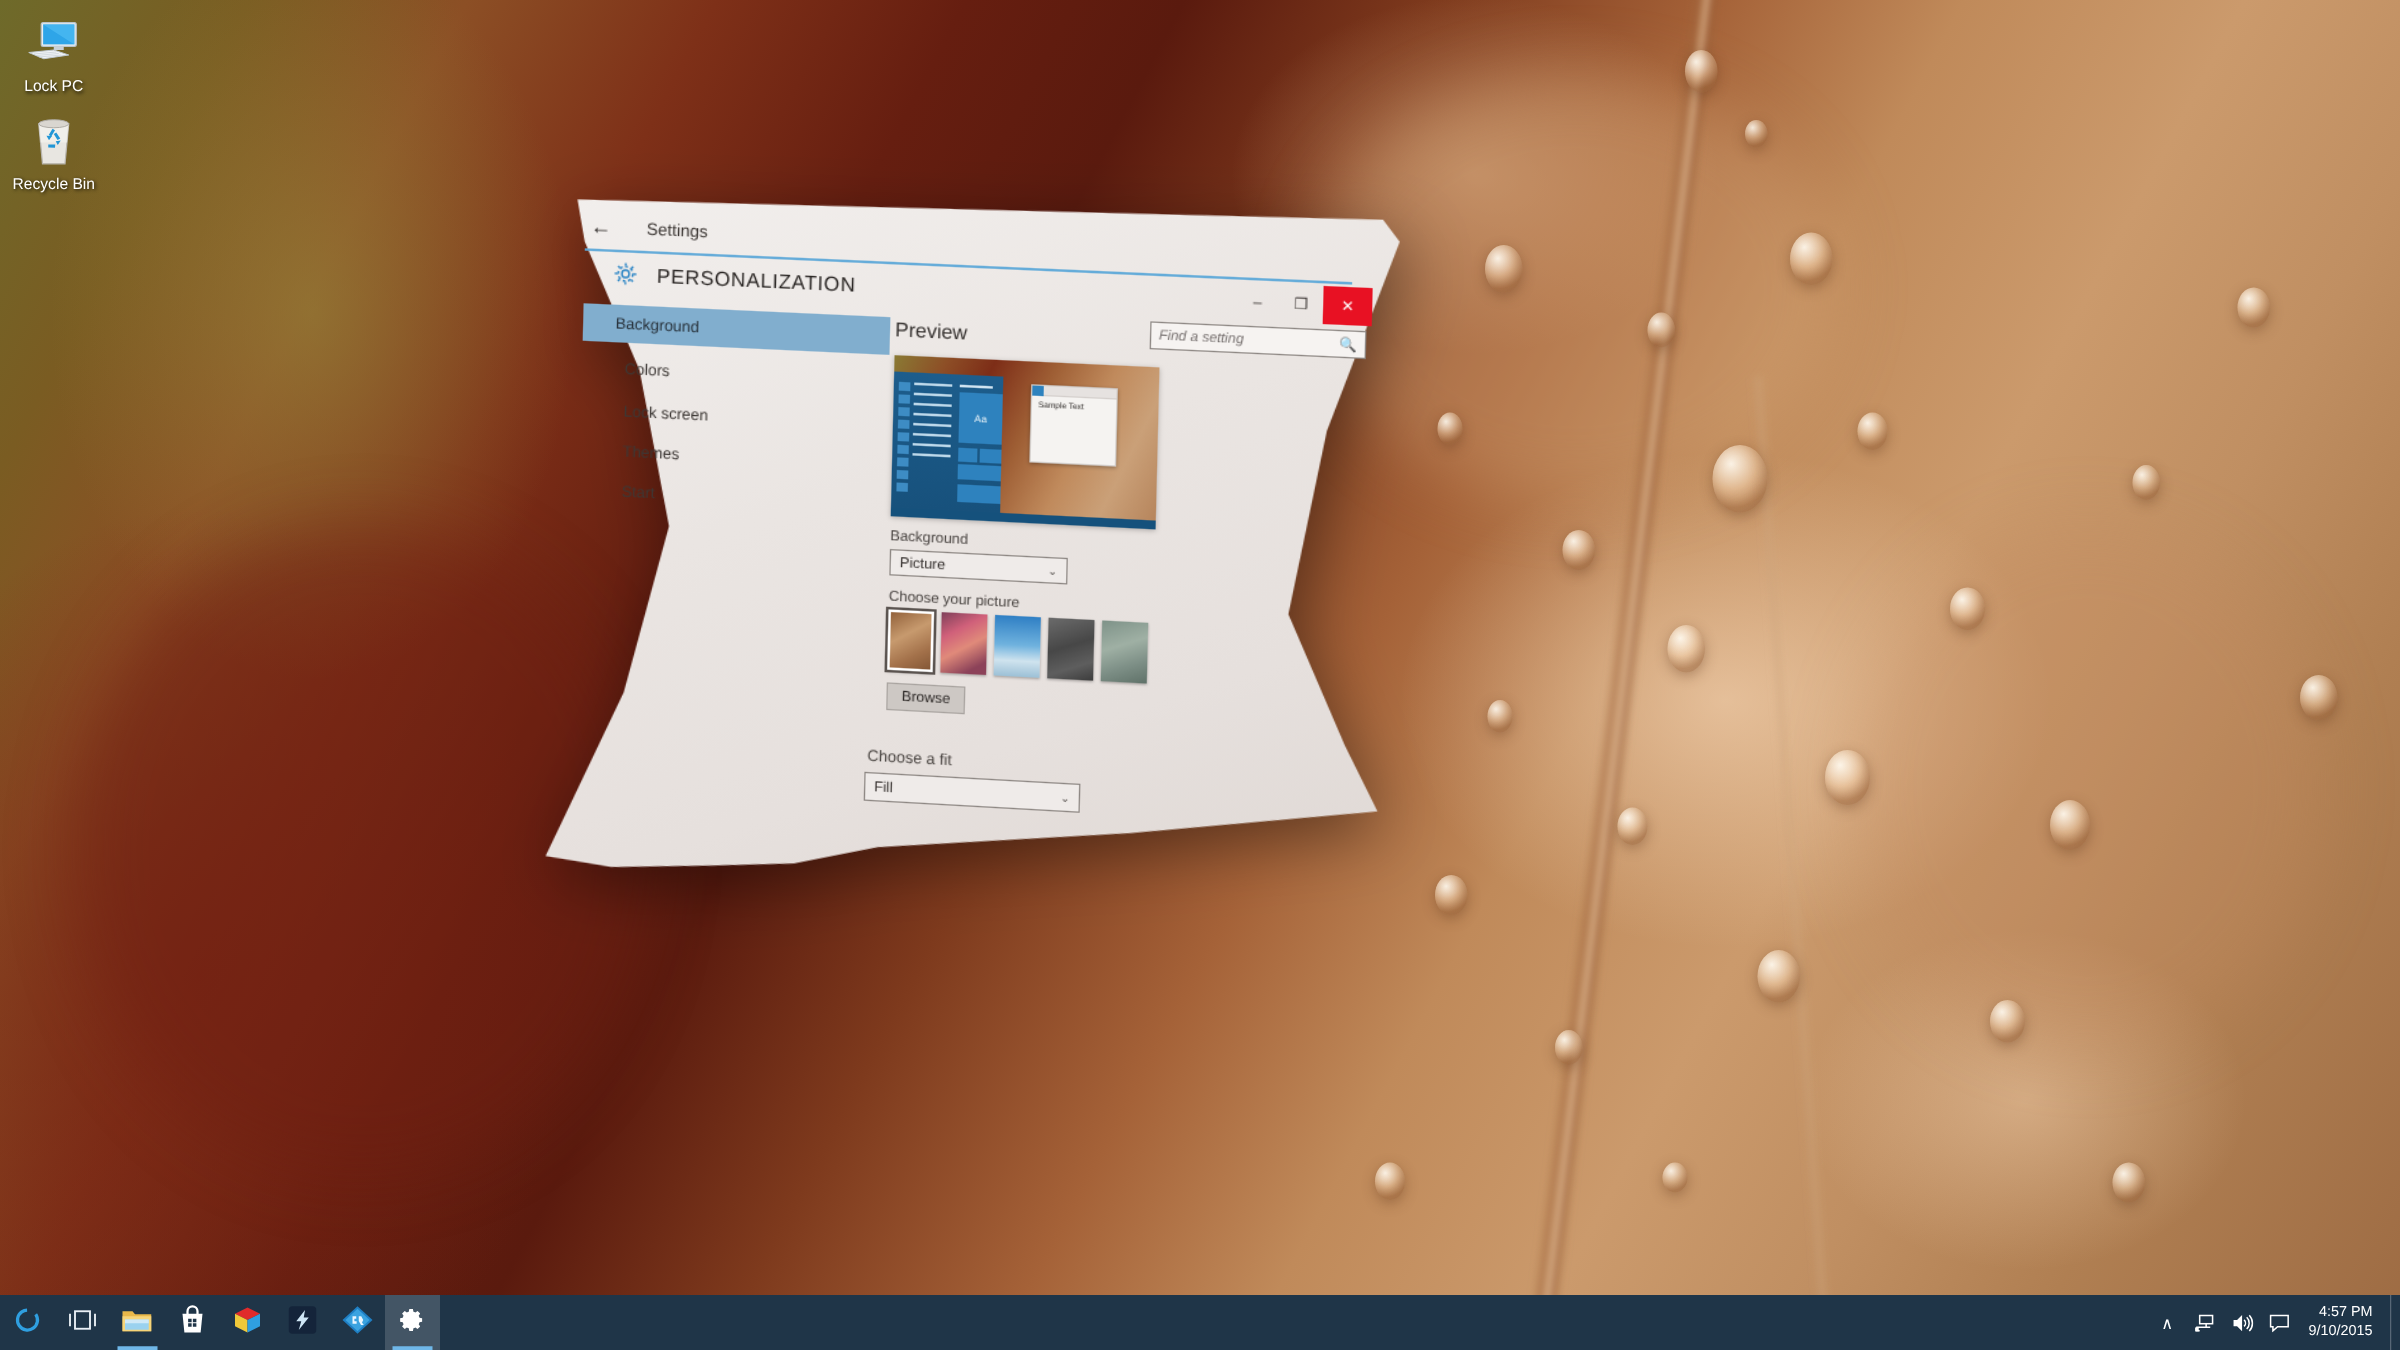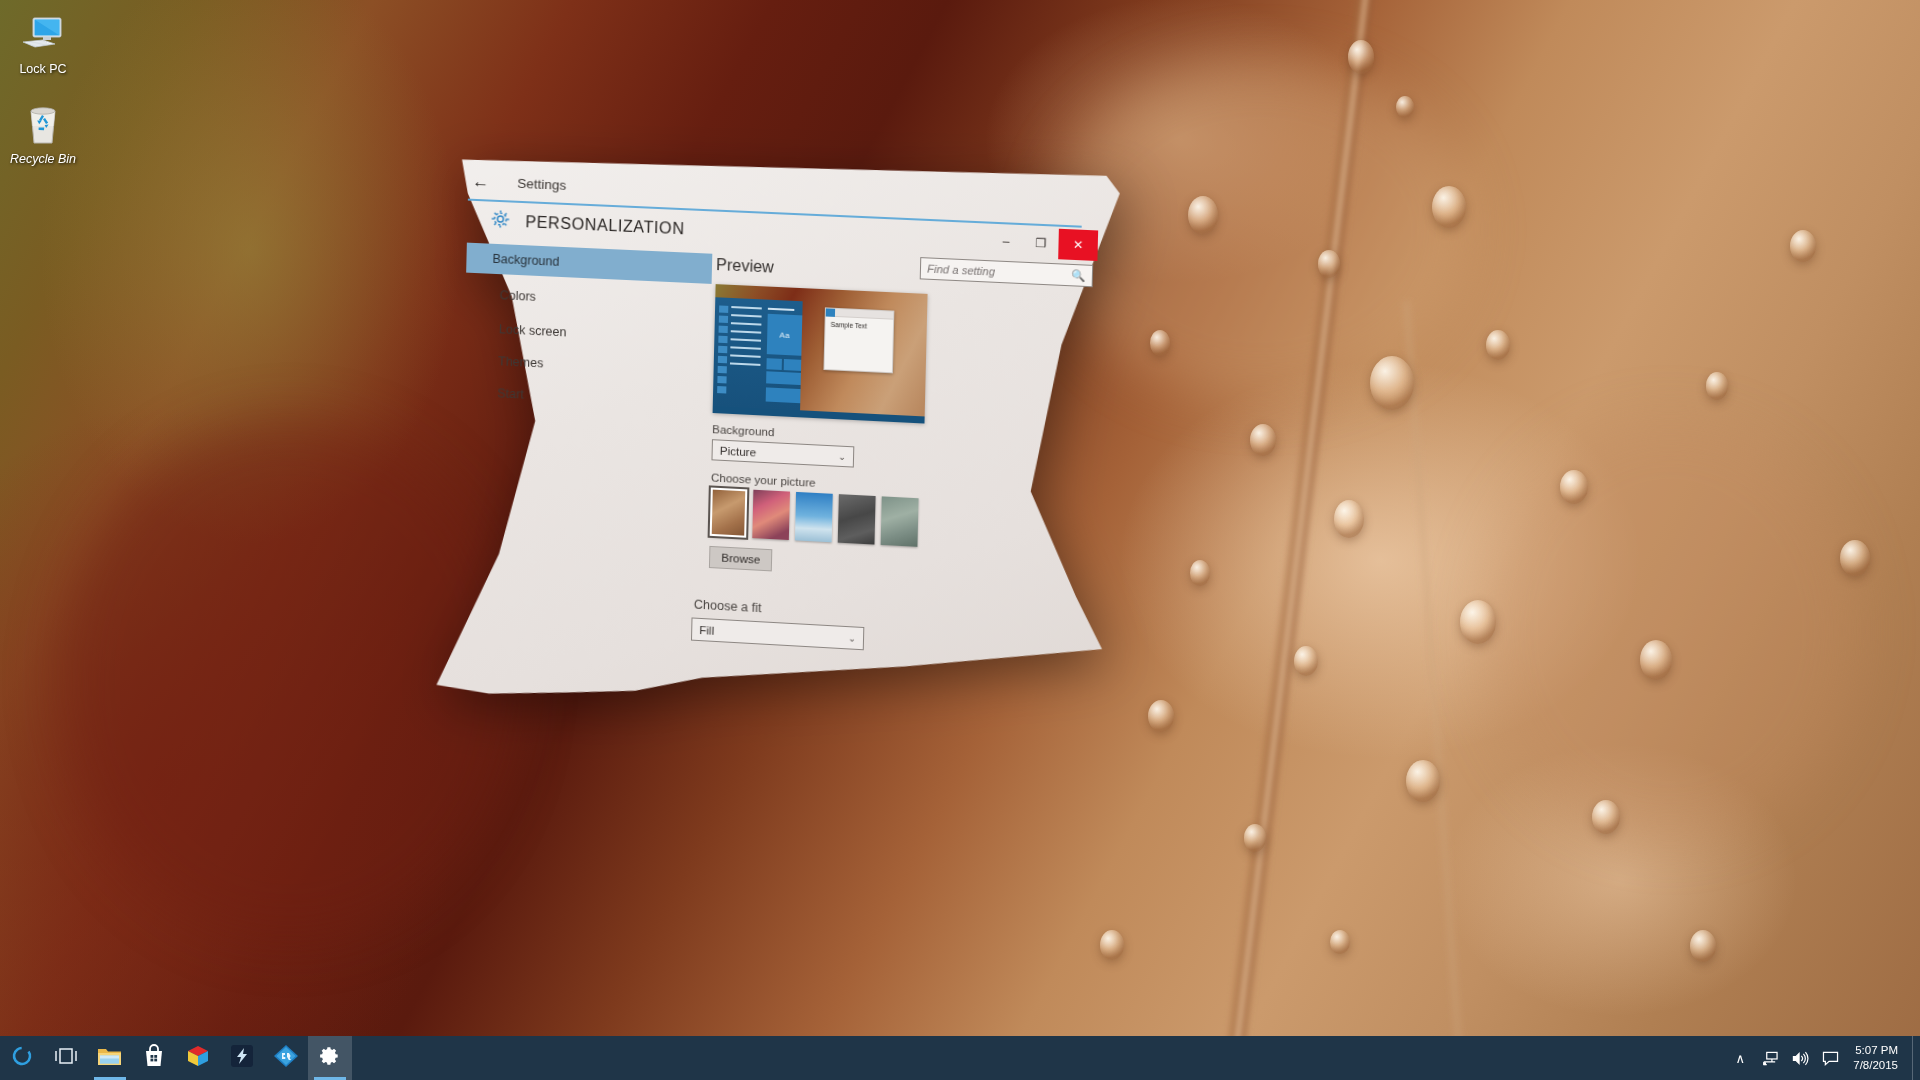--- a/index.html
+++ b/index.html
@@ -265,21 +265,21 @@
         <g stroke="#cfd7dc" stroke-width=".7">
           <path d="M6 29.2 L24 27.6"></path>
             <path d="M8 30.4 L26 28.8"></path>
             <path d="M10 31.6 L28 30"></path>
         </g>
       </svg>
     </span>
     <span class="label">Lock PC</span>
   </div>
 
-  <div class="desk-icon" style="left:0px;top:100px;font-style:italic;">
+  <div class="desk-icon" style="left:0px;top:88px;">
     <span class="glyph">
       <svg width="40" height="44" viewBox="0 0 40 44">
         <path d="M8 9 L32 9 L29 41 L11 41 Z" fill="#e8e6e1" stroke="#b8b5ae" stroke-width="1"></path>
         <path d="M8 9 L32 9 L30.6 24 L9.4 24 Z" fill="#f3f2ee" opacity=".7"></path>
         <ellipse cx="20" cy="9" rx="12" ry="3.2" fill="#d9d6d0" stroke="#b0ada7" stroke-width=".8"></ellipse>
         <g fill="#2196d6">
           <path d="M16 18 l3 -5 l2 1.2 l-3 5 z"></path>
           <path d="M14.2 18.6 l4.4 .2 l-2.4 3.4 z"></path>
           <path d="M22 16 l3.2 4.8 l-2.2 1.2 l-3 -4.8 z"></path>
           <path d="M25.6 22.4 l-2.4 3.6 l-1.6 -3 z"></path>
@@ -516,20 +516,20 @@
           <path d="M12.6 3a7 7 0 0 1 0 10"></path>
           <path d="M14.8 1.2a10 10 0 0 1 0 13.6"></path>
         </svg>
       </div>
       <div class="tray-icon">
         <svg width="17" height="15" viewBox="0 0 18 16" fill="none" stroke="#ffffff" stroke-width="1.3">
           <path d="M1.5 1.5 h15 v9.5 h-9 L3.5 14.5 V11 H1.5 z"></path>
         </svg>
       </div>
       <div id="clock">
-        <div>5:07 PM</div>
-        <div>7/8/2015</div>
+        <div>4:57 PM</div>
+        <div>9/10/2015</div>
       </div>
       <div id="showdesk"></div>
     </div>
 
   </div>
 </div>
 
 </body></html>

